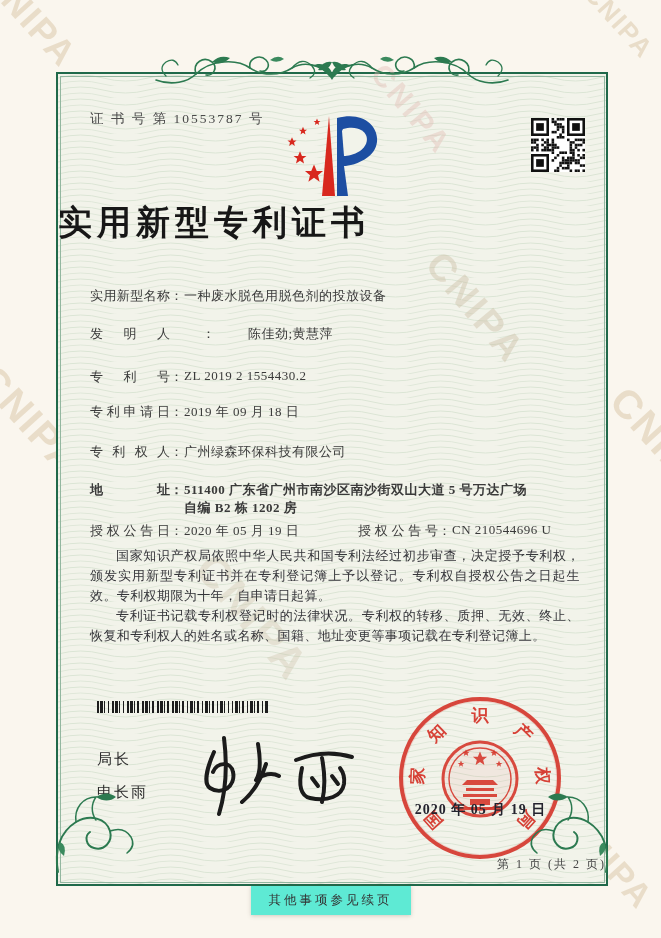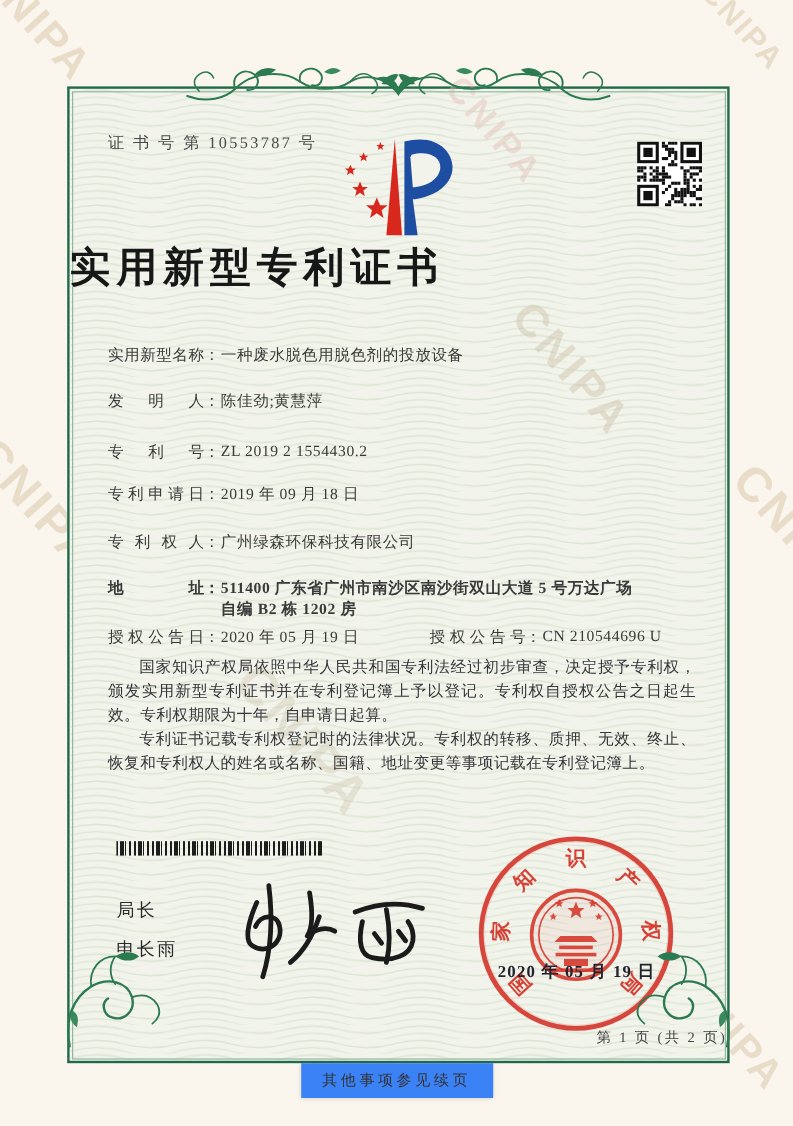--- a/index.html
+++ b/index.html
@@ -31,21 +31,21 @@
   .logo{position:absolute;left:226px;top:38px;width:96px;height:88px;}
   .qr{position:absolute;left:472px;top:44px;width:56px;height:54px;}
   .title{position:absolute;left:0;top:126px;width:100%;
          font-size:34px;font-weight:bold;letter-spacing:5px;color:#171717;}
 
   .fields{position:absolute;left:32px;top:0;width:492px;font-size:13px;color:#3a3a3a;}
   .frow{position:absolute;left:0;display:flex;align-items:flex-start;width:492px;}
   .lbl{display:inline-block;width:80px;text-align:justify;text-align-last:justify;flex:0 0 80px;}
   .colon{flex:0 0 14px;}
   .val{letter-spacing:.5px;}
-  .r1{top:213px;} .r2{top:251px;} .r3{top:294px;} .r4{top:329px;}
+  .r1{top:213px;} .r2{top:251px;gap:32px;} .r3{top:294px;} .r4{top:329px;}
   .r5{top:369px;} .r6{top:407px;font-weight:bold;} .r7{top:448px;}
   .addr2{margin-top:2px;}
   .g2{position:absolute;left:268px;top:0;display:flex;font-family:Liberation Serif, serif;}
 
   .paras{position:absolute;left:32px;top:472px;width:490px;font-size:13px;
          line-height:20px;letter-spacing:.4px;color:#35353a;text-align:justify;}
   .paras p{margin:0;text-indent:2em;}
 
   .barcode{position:absolute;left:39px;top:627px;width:172px;height:12px;
     background-image:
@@ -63,21 +63,21 @@
     text-align:center;line-height:22px;transform-origin:center;font-size:17px;font-weight:bold;
     color:rgba(213,55,44,.95);font-family:"Liberation Serif",serif;}
   .emblem{position:absolute;left:41px;top:36px;width:80px;height:92px;}
   .seal-date{position:absolute;left:330px;top:727px;width:185px;text-align:center;z-index:6;
     font-size:14px;font-weight:bold;color:#23232e;letter-spacing:1px;}
 
   .pagefoot{position:absolute;left:0;top:782px;width:100%;text-align:right;
             font-size:12px;letter-spacing:2px;color:#444;}
 
   .cont-label{position:absolute;left:50%;top:886px;transform:translateX(-50%);
-    background:#3b82f6;box-shadow:0 1px 4px rgba(90,80,60,.25);padding:6px 18px;
+    background:#5eead4;box-shadow:0 1px 4px rgba(90,80,60,.25);padding:6px 18px;
     font-size:12.5px;letter-spacing:3px;color:#333;z-index:3;white-space:nowrap;}
 
   .ornament-top{position:absolute;left:94px;top:-24px;width:360px;height:48px;z-index:5;}
   .corner{position:absolute;width:92px;height:92px;z-index:5;}
   .corner-bl{left:-8px;top:712px;}
   .corner-br{right:-8px;top:712px;transform:scaleX(-1);}
 </style>
 </head>
 <body>
 

